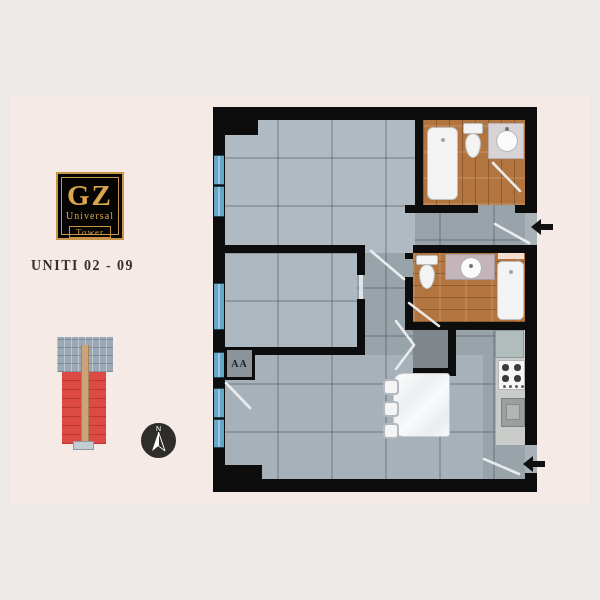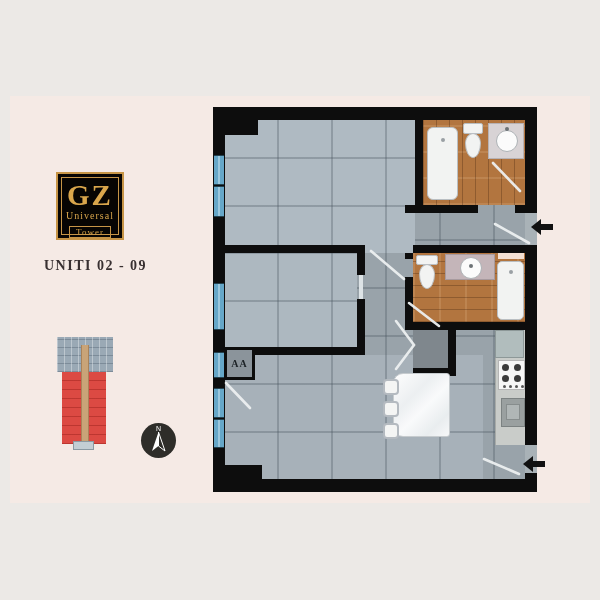--- a/index.html
+++ b/index.html
@@ -12,21 +12,21 @@
   #logo{left:56px;top:172px;width:68px;height:68px;background:#070503;
         border:2px solid #c79547;box-sizing:border-box;text-align:center;color:#d9a64c;}
   #logo .frame{position:absolute;left:3px;top:3px;right:3px;bottom:3px;border:1px solid #c79547;}
   #logo .gz{font-size:29px;line-height:30px;margin-top:6px;letter-spacing:2px;font-weight:bold;}
   #logo .universal{font-size:10px;line-height:11px;letter-spacing:1px;}
   #logo .tower{display:inline-block;font-size:9px;line-height:10px;border:1px solid #c79547;
                padding:0 6px;margin-top:2px;letter-spacing:1px;}
 
   
   .info-line{color:#383031;font-weight:bold;letter-spacing:1.5px;}
-  #unit-line{left:44px;top:258px;font-size:14px;}
+  #unit-line{left:31px;top:258px;font-size:14px;}
   #area-line{left:46px;top:288px;font-size:15px;}
 
   
   #minimap{left:57px;top:337px;width:56px;height:113px;}
   #mm-gray{left:0;top:0;width:56px;height:35px;background:#9aa9b5;
      background-image:repeating-linear-gradient(90deg,rgba(255,255,255,.35) 0 1px,transparent 1px 7px),
                       repeating-linear-gradient(0deg,rgba(70,85,100,.35) 0 1px,transparent 1px 8px);}
   #mm-red{left:5px;top:35px;width:44px;height:72px;background:#dc4a43;
      background-image:repeating-linear-gradient(0deg,rgba(150,30,25,.45) 0 1px,transparent 1px 9px);}
   #mm-corridor{left:24px;top:8px;width:8px;height:99px;background:#c9a478;

